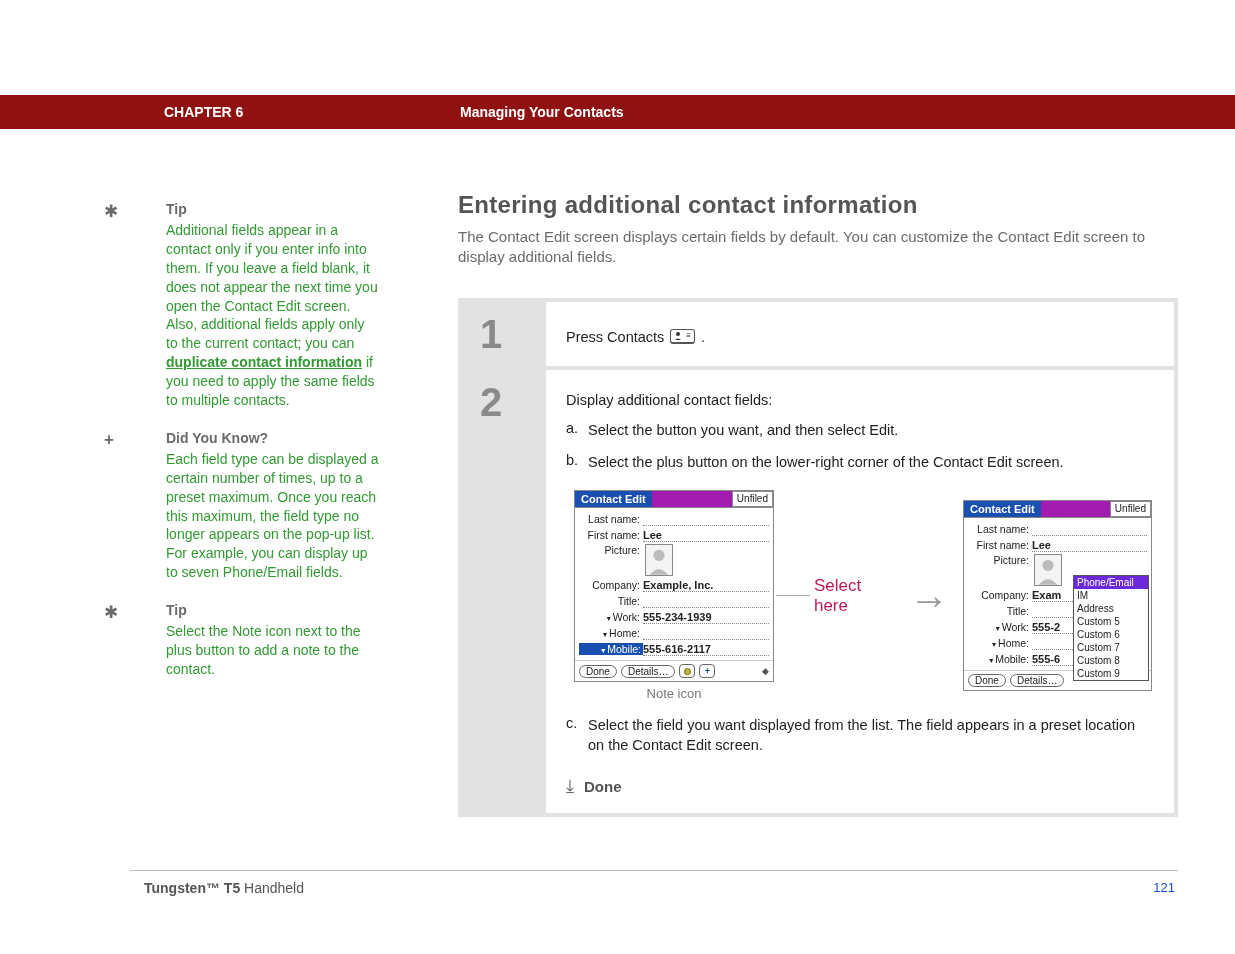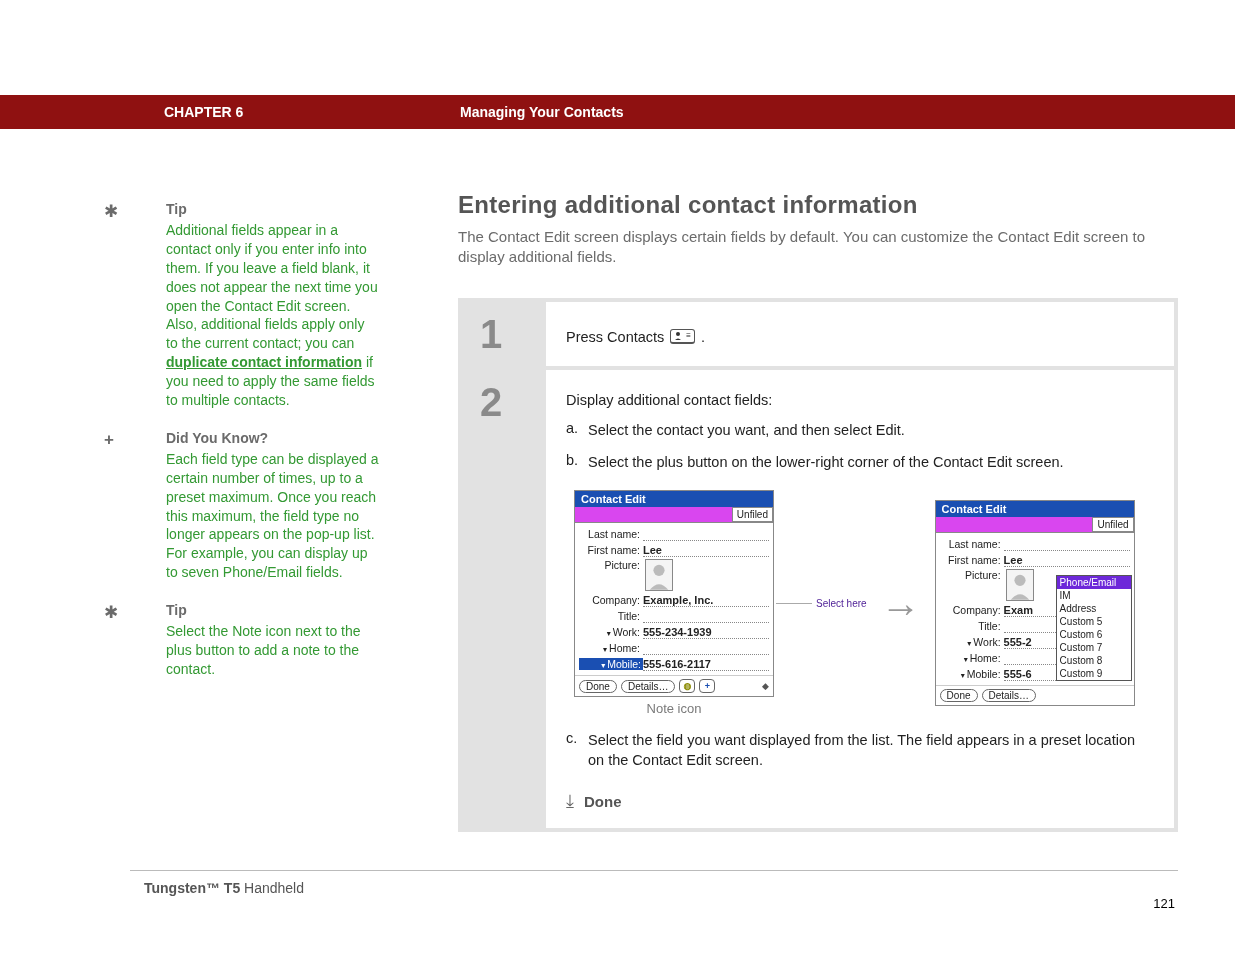--- a/index.html
+++ b/index.html
@@ -30,56 +30,56 @@
   .step-body { flex: 1; background: #fff; padding: 22px 22px 16px 20px; font-size: 14.5px; color: #222; }
   .step1-body { display:flex; align-items:center; gap:6px; }
 
   .substeps { margin-top: 12px; }
   .substep { display: flex; margin-bottom: 12px; }
   .substep-letter { width: 22px; }
   .substep-text { flex: 1; line-height: 1.4; }
 
   .screens-row { display: flex; align-items: center; margin: 18px 0 14px 8px; gap: 14px; }
   .pda { width: 200px; border: 1px solid #888; background: #fff; font-family: Verdana, Arial, sans-serif; font-size: 11px; position: relative; }
-  .pda-titlebar { display: flex; background: #d946ef; border-bottom: 1px solid #888; flex-direction: column; }
+  .pda-titlebar { display: flex; background: #a21caf; border-bottom: 1px solid #888; }
   .pda-title { background: #1a4fb2; color: #fff; padding: 2px 6px; font-weight: bold; font-size: 11px; }
   .pda-category { margin-left: auto; padding: 1px 4px; font-size: 10px; border: 1px solid #888; background:#fff; }
   .pda-body { padding: 4px 4px 2px 4px; }
   .pda-row { display: flex; margin-bottom: 2px; align-items: center; }
   .pda-label { width: 64px; text-align: right; font-size: 10.5px; padding-right: 3px; }
   .pda-value { font-weight: bold; font-size: 11px; }
   .pda-dotted { border-bottom: 1px dotted #888; flex: 1; min-height: 14px; display:flex; align-items:center; }
   .pda-placeholder { width: 28px; height: 32px; border: 1px solid #888; background:#f4f4f4; position:relative; margin-left:2px;}
   .pda-placeholder svg { width:100%; height:100%; }
   .pda-footer { display: flex; align-items: center; padding: 3px 4px; gap:4px; border-top:1px solid #ccc;}
   .pill-btn { border: 1px solid #666; border-radius: 8px; padding: 0 6px; font-size: 10px; background:#fff; }
   .mini-btn { border: 1px solid #666; border-radius: 4px; width:16px; height:14px; font-size:9px; display:flex; align-items:center; justify-content:center; background:#fff;}
   .note-btn { color:#8a8a00; font-weight:bold;}
   .plus-btn { color:#1a4fb2; font-weight:bold;}
   .highlight-blue { background:#1a4fb2; color:#fff; padding:0 2px;}
   .tri { font-size:8px; margin-right:2px;}
 
   .arrow-mid { color:#999; font-size:40px; font-weight:bold; }
 
   .callout-line { border-top: 1px solid #aaa; width: 36px; }
-  .callout-text { color:#4c1d95; font-size: 10px; }
+  .callout-text { color:#be185d; font-size: 17px; }
   .note-callout { text-align:center; color:#7a7a7a; font-size:13px; margin-top:4px;}
 
   .dropdown-list { position:absolute; right:2px; top:74px; width:76px; background:#fff; border:1px solid #555; font-size:10px; z-index:3;}
   .dropdown-list div { padding:0 3px; line-height:13px;}
   .dropdown-sel { background:#6d28d9; color:#fff;}
 
   .done-row { display:flex; align-items:center; gap:10px; margin-top:20px;}
   .done-icon { color:#666; font-size:18px;}
   .done-text { font-weight:bold; color:#555; font-size:15px;}
 
   .footer-rule { position:absolute; left:130px; top:870px; width:1048px; border-top:1px solid #bbb;}
   .footer { position:absolute; left:144px; top:880px; color:#555; font-size:14px;}
   .footer b { color:#555;}
-  .page-num { position:absolute; right:60px; top:880px; color:#000000; font-size:13px;margin-top:16px;}
+  .page-num { position:absolute; right:60px; top:880px; color:#1d4ed8; font-size:13px;}
 
   .contacts-glyph{display:inline-flex;align-items:center;border:1px solid #555;border-bottom-width:2px;border-radius:3px;padding:1px 3px;font-size:10px;gap:2px;}
   .contacts-glyph svg{width:10px;height:10px;}
 </style>
 </head>
 <body>
 <div class="page">
 
 <div class="red-bar">
   <div class="chapter-label">CHAPTER 6</div>
@@ -134,21 +134,21 @@
 
     <div class="step">
       <div class="step-num-col">
         <div class="step-num">2</div>
       </div>
       <div class="step-body">
         <div>Display additional contact fields:</div>
         <div class="substeps">
           <div class="substep">
             <div class="substep-letter">a.</div>
-            <div class="substep-text">Select the contact you want, and then select Edit.</div>
+            <div class="substep-text">Select the button you want, and then select Edit.</div>
           </div>
           <div class="substep">
             <div class="substep-letter">b.</div>
             <div class="substep-text">Select the plus button on the lower-right corner of the Contact Edit screen.</div>
           </div>
         </div>
 
         <div class="screens-row">
 
           <div style="position:relative;">

